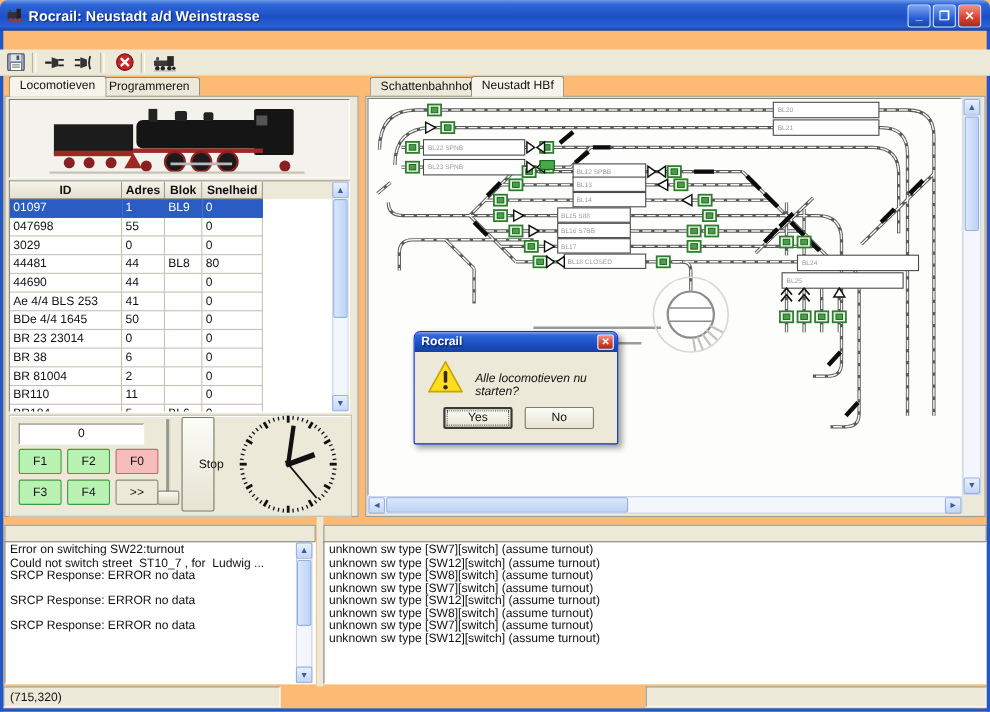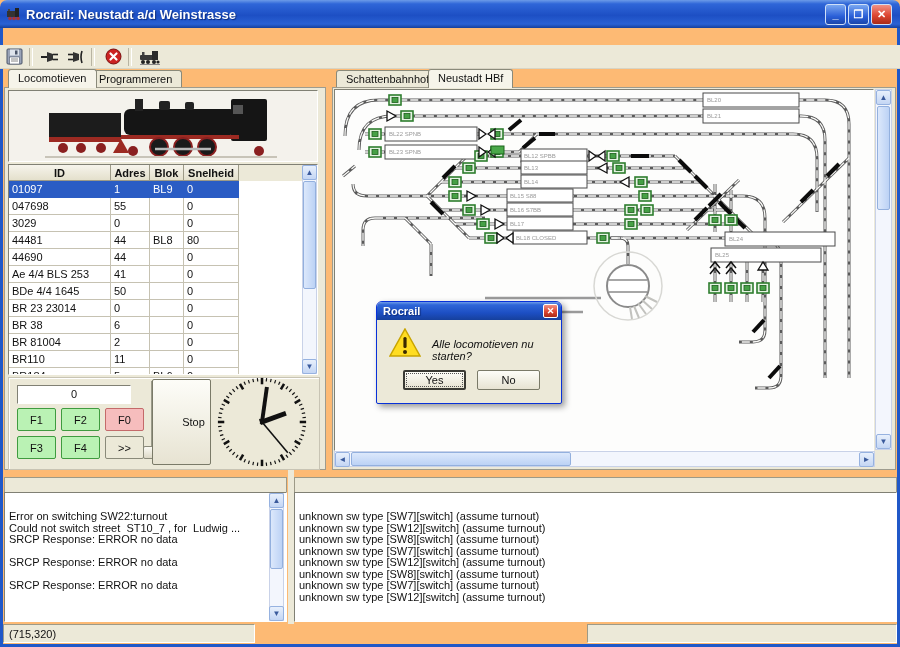--- a/index.html
+++ b/index.html
@@ -47,21 +47,21 @@
   .sbthumb.h{background:linear-gradient(180deg,#dce8fb,#bcd2f5);}
   
   .fbtn{width:39px;height:23px;border-radius:2px;text-align:center;line-height:22px;box-sizing:border-box;}
   .fbtn.green{background:#baf2b4;border:1px solid #3f9b3f;}
   .fbtn.red{background:#f6bdbd;border:1px solid #c46a6a;}
   .fbtn.plain{background:#ece9d8;border:1px solid #8a8a7a;}
   .btn3d{background:linear-gradient(180deg,#fdfdf8,#e7e3d2);border:1px solid #7a7a68;border-radius:2px;box-sizing:border-box;
          display:flex;align-items:center;justify-content:center;}
   
   .caplabel{position:absolute;background:#ece9d8;border:1px solid #9d9a87;box-sizing:border-box;padding:19px 4px;height:15px;line-height:12px;}
-  .loglist{line-height:11.5px;padding:18px 0 0 4px;white-space:pre;overflow:hidden;}
+  .loglist{line-height:11.5px;padding:2px 0 0 4px;white-space:pre;overflow:hidden;}
   .ln{height:11.5px;}
   
   .sfield{position:absolute;height:19px;line-height:18px;padding-left:5px;box-sizing:border-box;background:#ece9d8;
     border:1px solid;border-color:#9d9a87 #fff #fff #9d9a87;}
   
   .dialog{position:absolute;left:358px;top:301px;width:186px;height:103px;z-index:20;
     background:#ece9d8;border:1px solid #0831d9;border-radius:6px 6px 2px 2px;box-shadow:3px 3px 6px rgba(0,0,0,.4);box-sizing:border-box;margin-left:18px;}
   .dlg-title{height:18px;border-radius:5px 5px 0 0;display:flex;align-items:center;
     background:linear-gradient(180deg,#6c9be8 0%,#2f66d8 16%,#1d4fc4 60%,#16409c 100%);}
   .dlg-title span{color:#fff;font-weight:bold;font-size:11px;margin-left:6px;text-shadow:1px 1px 1px #0a2a7a;}
@@ -281,21 +281,21 @@
         <div class="fbtn green">F2</div>
         <div class="fbtn red">F0</div>
         <div class="fbtn green">F3</div>
         <div class="fbtn green">F4</div>
         <div class="fbtn plain">&gt;&gt;</div>
       </div>
 
     <div class="abs" style="left:142px;top:3px;width:3px;height:72px;background:#9a9a8a;border-right:1px solid #fff;"></div>
     <div class="abs" style="left:134px;top:68px;width:18px;height:11px;background:linear-gradient(180deg,#fbfaf4,#dcd8c6);border:1px solid #8a8a7a;border-radius:2px;"></div>
 
-    <div class="abs btn3d" style="left:143px;top:1px;width:59px;height:86px;padding-left:24px;">Stop</div>
+    <div class="abs btn3d" style="left:156px;top:1px;width:30px;height:86px;padding-left:24px;">Stop</div>
 
     <svg class="abs" style="left:204px;top:-5px;" width="98" height="98" viewBox="0 0 100 100">
       <g id="ticks" transform="translate(50,50)">
           <rect x="-1.3" y="-45" width="2.6" height="6.5" transform="rotate(0)" fill="#111"></rect>
           <rect x="-0.6" y="-45" width="1.2" height="3.5" transform="rotate(6)" fill="#111"></rect>
           <rect x="-0.6" y="-45" width="1.2" height="3.5" transform="rotate(12)" fill="#111"></rect>
           <rect x="-0.6" y="-45" width="1.2" height="3.5" transform="rotate(18)" fill="#111"></rect>
           <rect x="-0.6" y="-45" width="1.2" height="3.5" transform="rotate(24)" fill="#111"></rect>
           <rect x="-1.3" y="-45" width="2.6" height="6.5" transform="rotate(30)" fill="#111"></rect>
           <rect x="-0.6" y="-45" width="1.2" height="3.5" transform="rotate(36)" fill="#111"></rect>

